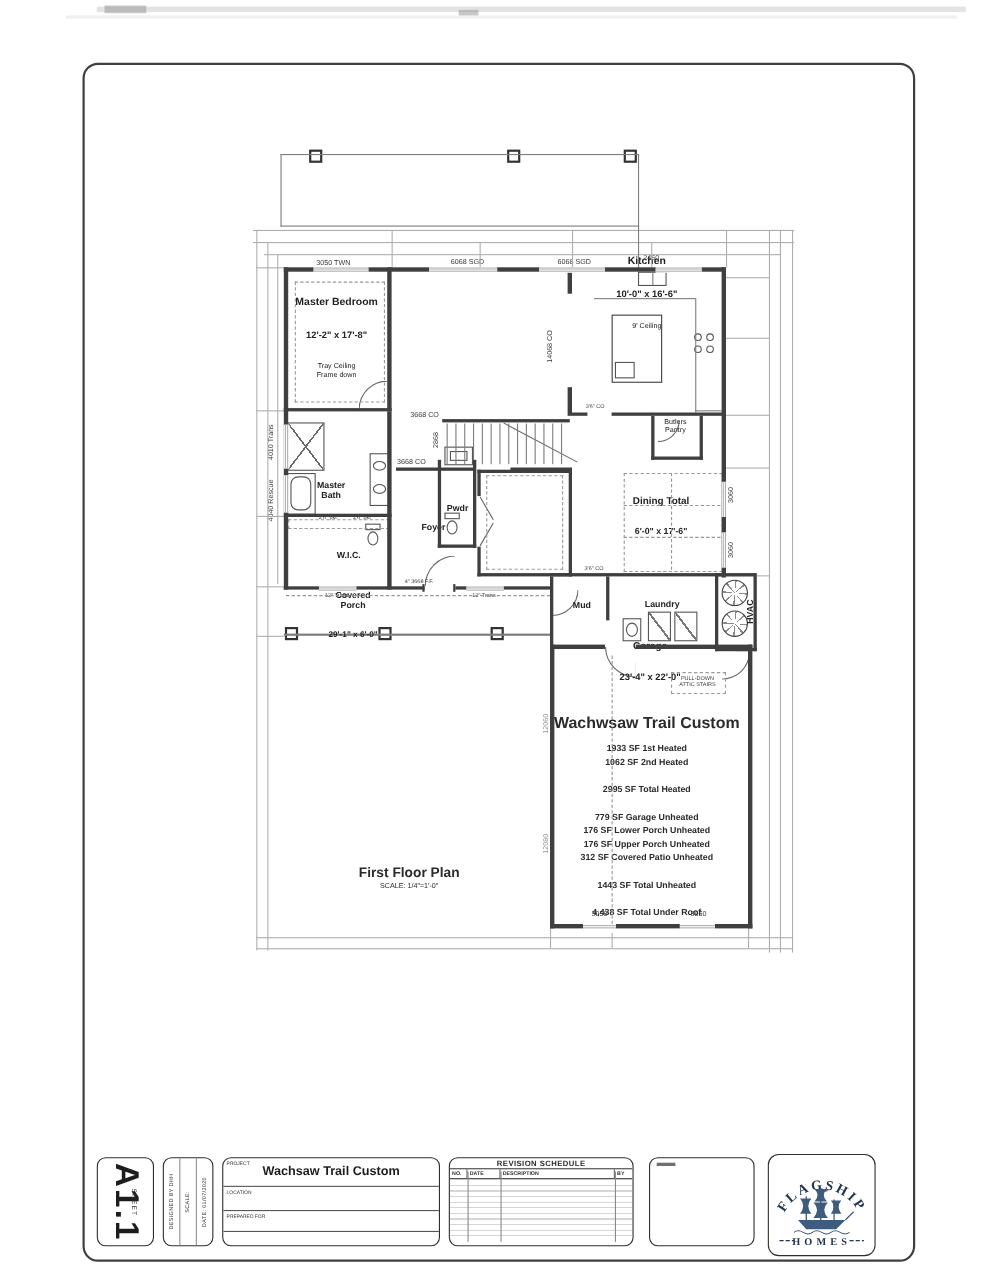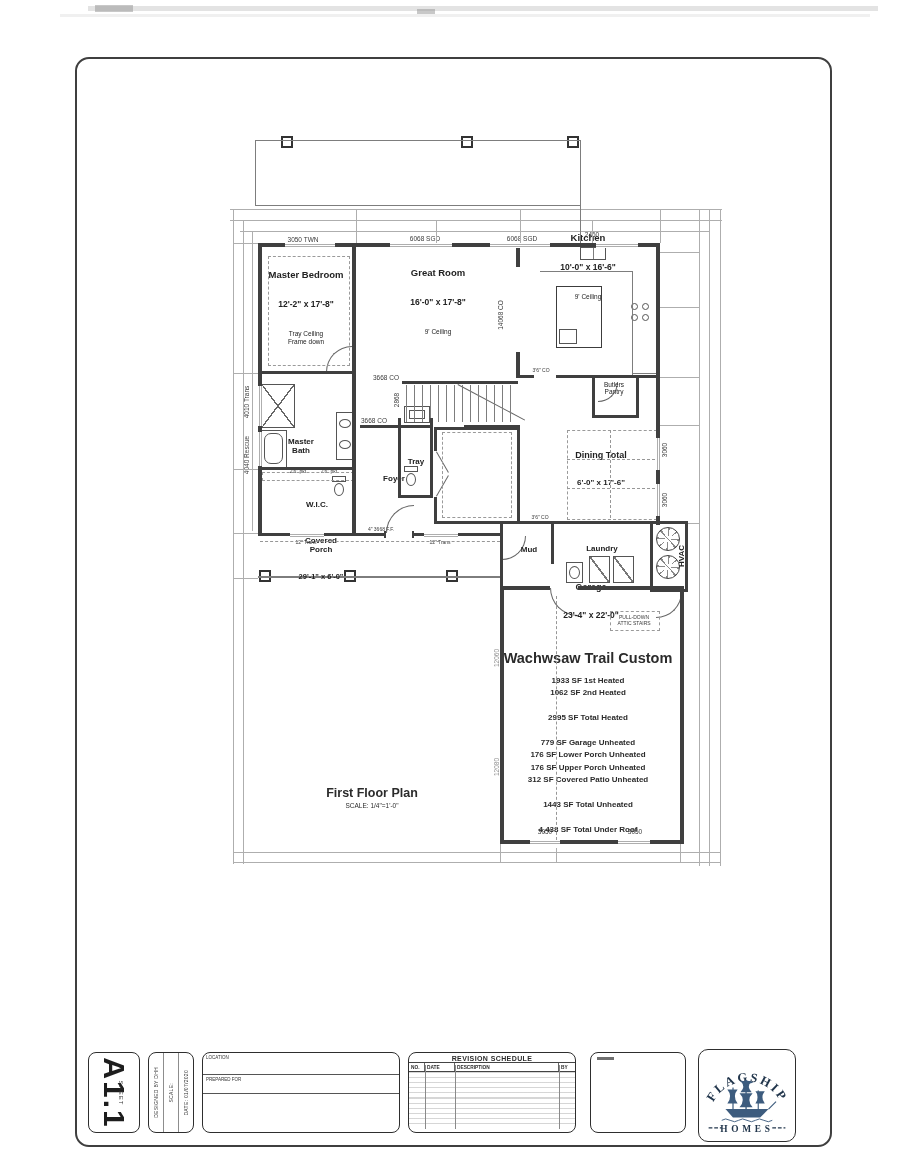--- a/index.html
+++ b/index.html
@@ -140,42 +140,37 @@
   <div class="leaf" style="left:436px;top:472px;height:24px;transform:rotate(30deg);transform-origin:bottom left;"></div>
   <div class="w" style="left:384px;top:531px;width:2px;height:7px;"></div>
   <div class="w" style="left:412px;top:531px;width:2px;height:7px;"></div>
 
   <div class="room" style="left:306px;top:308px;text-align:center;">
     <div class="rname">Master Bedroom</div>
     <div class="rdim">12'-2" x 17'-8"</div>
     <div class="rnote">Tray Ceiling
 Frame down</div>
   </div>
-  <div class="room" style="left:438px;top:302px;">
-    <div class="rname">Great Room</div>
-    <div class="rdim">16'-0" x 17'-8"</div>
-    <div class="rnote">9' Ceiling</div>
-  </div>
   <div class="room" style="left:588px;top:267px;">
     <div class="rname">Kitchen</div>
     <div class="rdim">10'-0" x 16'-6"</div>
     <div class="rnote">9' Ceiling</div>
   </div>
   <div class="room sm" style="left:301px;top:446px;">
     <div class="rname">Master
 Bath</div>
   </div>
   <div class="room sm" style="left:317px;top:505px;">
     <div class="rname">W.I.C.</div>
   </div>
   <div class="room sm" style="left:394px;top:479px;">
     <div class="rname">Foyer</div>
   </div>
   <div class="room sm" style="left:416px;top:462px;">
-    <div class="rname">Tray</div>
+    <div class="rname">Pwdr</div>
   </div>
   <div class="room xs" style="left:614px;top:388px;">
     <div class="rname">Butlers
 Pantry</div>
   </div>
   <div class="room" style="left:601px;top:469px;">
     <div class="rname" style="font-size:9px;">Dining Total</div>
     <div class="rdim" style="font-size:8px;">6'-0" x 17'-6"</div>
   </div>
   <div class="room sm" style="left:529px;top:550px;">
@@ -396,20 +391,24 @@
     </div>
   <div class="info-cell">
       <span>SCALE:</span>
     </div>
   <div class="info-cell">
       <span>DATE: 01/07/2020</span>
     </div>
 </div>
 
 <div class="tb-box" style="left:202px;top:1052px;width:198px;height:81px;overflow:hidden;">
+  <div class="pr-row" style="height:25px;">
+    <span class="pr-tag">PROJECT</span>
+    <div class="pr-name">Wachsaw Trail Custom</div>
+  </div>
   <div class="pr-row" style="height:21px;">
     <span class="pr-tag">LOCATION</span>
   </div>
   <div class="pr-row" style="height:18px;">
     <span class="pr-tag">PREPARED FOR</span>
   </div>
 </div>
 
 <div class="tb-box" id="rev-box" style="left:408px;top:1052px;width:168px;height:81px;">
   <div class="rev-title">REVISION SCHEDULE</div>

